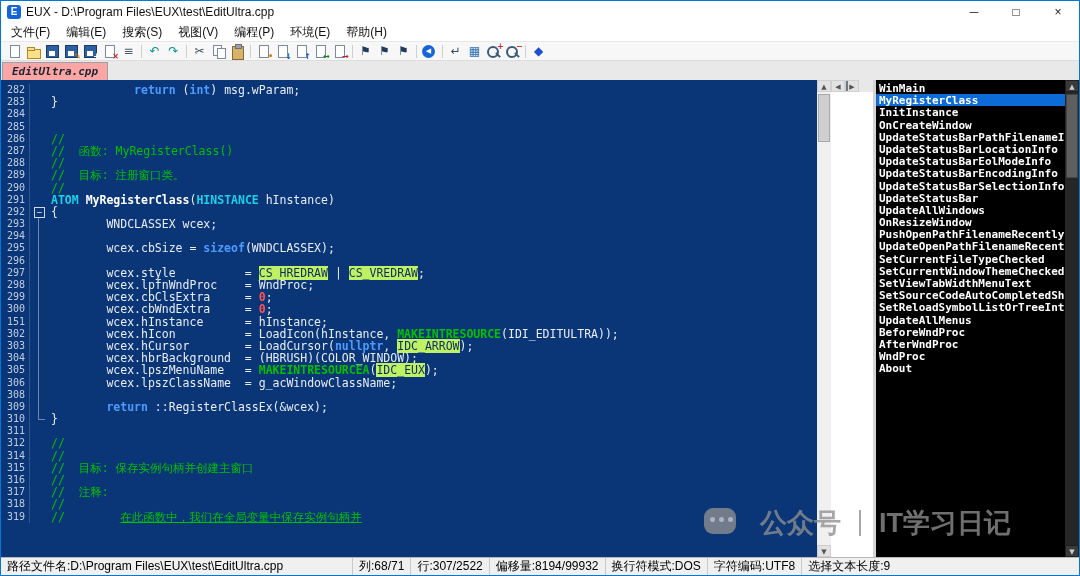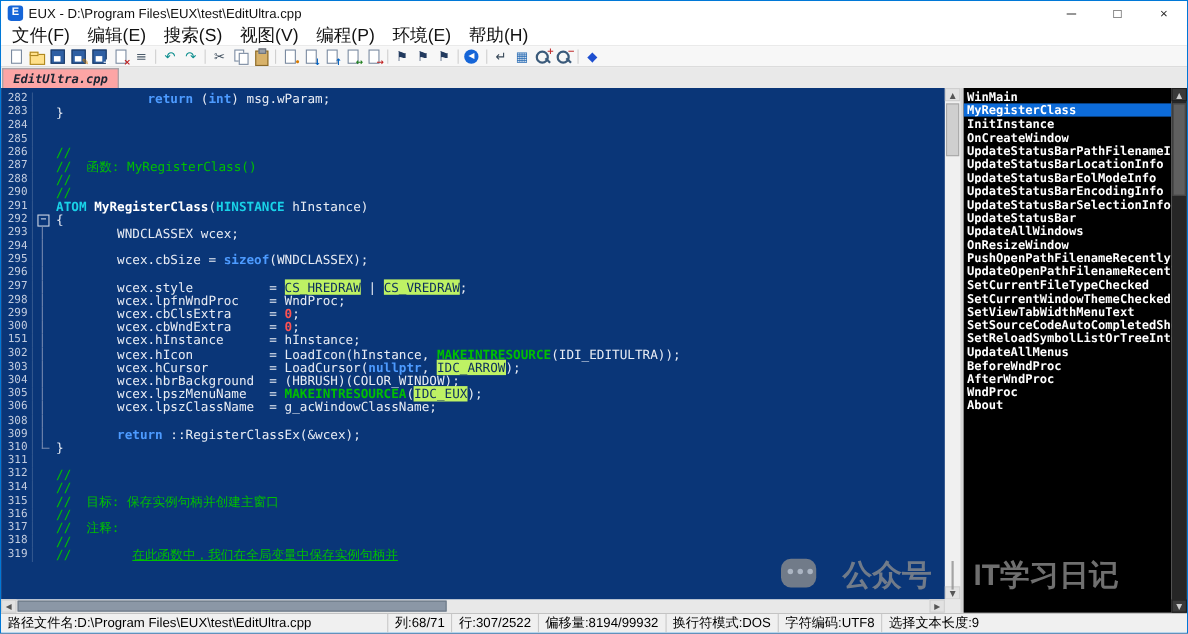--- a/index.html
+++ b/index.html
@@ -8,21 +8,21 @@
 
   
   .titlebar { height:22px; background:#fff; display:flex; align-items:center; padding-left:6px; flex:none; }
   .appicon { width:14px; height:14px; background:#1565d8; border-radius:3px; color:#fff; font:bold 10px/14px "Liberation Sans",sans-serif; text-align:center; margin-right:5px; flex:none; }
   .title { font-size:12px; color:#111; white-space:nowrap; }
   .caps { margin-left:auto; display:flex; height:22px; }
   .cap { width:42px; text-align:center; font-size:12px; line-height:22px; color:#222; }
 
   
   .menubar { height:19px; background:#fff; border-bottom:1px solid #e8e8e8; display:flex; align-items:center; padding-left:2px; flex:none; }
-  .mi { padding:1px 8px; font-size:16px; color:#111; white-space:nowrap; }
+  .mi { padding:1px 8px; font-size:12px; color:#111; white-space:nowrap; }
 
   
   .toolbar { height:19px; background:#f7f7f7; border-bottom:1px solid #dcdcdc; display:flex; align-items:center; padding:0 4px; flex:none; }
   .tb { width:19px; height:17px; display:flex; align-items:center; justify-content:center; border:1px solid transparent; flex:none; }
   .tsep { width:1px; height:13px; background:#cfcfcf; margin:0 3px; flex:none; }
   .gl { display:inline-block; width:17px; height:15px; line-height:15px; text-align:center; font-size:12px; font-family:"DejaVu Sans",sans-serif; }
   .ic { position:relative; display:inline-block; width:17px; height:15px; }
   .ic .acc { position:absolute; right:-1px; bottom:-2px; font-size:8px; font-weight:bold; line-height:8px; font-family:"DejaVu Sans",sans-serif; }
   .ic.pg::before { content:""; position:absolute; left:4px; top:1px; width:8px; height:11px; background:#fff; border:1px solid #7a8aa0; }
   .ic.folder::before { content:""; position:absolute; left:2px; top:5px; width:12px; height:8px; background:#ffe08a; border:1px solid #b08820; }
@@ -38,21 +38,21 @@
   .ic.mag .acc { left:12px; top:-1px; right:auto; bottom:auto; color:#c03030; }
   .ic.circle::before { content:""; position:absolute; left:1px; top:1px; width:13px; height:13px; border-radius:50%; background:#1565d8; }
   .ic.circle .cg { position:absolute; left:0; top:0; width:15px; height:15px; line-height:15px; text-align:center; color:#fff; font-size:7px; font-family:"DejaVu Sans",sans-serif; }
 
   
   .tabbar { height:19px; background:#e9e9e9; display:flex; align-items:flex-end; padding-left:1px; flex:none; }
   .tab { background:#fca5a5; border:1px solid #9aa0a6; border-bottom:none; padding:2px 9px 2px; font:bold italic 11px "DejaVu Sans Mono",monospace; color:#1a2433; }
 
   
   .main { flex:1; display:flex; position:relative; min-height:0; }
-  .edarea { flex:1; display:flex; flex-direction:column; min-width:0; }
+  .edarea { flex:1; display:flex; min-width:0; }
   .edrow { flex:1; display:flex; min-height:0; }
   .editor { flex:1; background:#0a3678; overflow:hidden; padding-top:4px; min-width:0; }
 
   .ln { display:flex; height:12.2px; font:11.5px/12.2px "DejaVu Sans Mono",monospace; }
   .gut { width:28px; flex:none; text-align:right; padding-right:4px; color:#c2ccdf; font-size:10px; }
   .fold { width:20px; flex:none; position:relative; border-left:1px solid rgba(255,255,255,0.16); }
   .fold.m::before { content:"−"; position:absolute; left:4px; top:1px; width:9px; height:9px; border:1px solid #cdd6e4; background:#0a3678; color:#eef3fb; font-size:9px; line-height:9px; text-align:center; }
   .fold.v::before { content:""; position:absolute; left:8px; top:0; width:1px; height:100%; background:#7387ad; }
   .fold.e::before { content:""; position:absolute; left:8px; top:0; width:1px; height:7px; background:#7387ad; }
   .fold.e::after { content:""; position:absolute; left:8px; top:6px; width:7px; height:1px; background:#7387ad; }
@@ -82,21 +82,21 @@
 
   
   .sympanel { width:189px; background:#000; padding-top:2px; overflow:hidden; flex:none; }
   .sym { height:12.2px; line-height:12.2px; padding:0 3px; color:#fff; font:bold 11px "DejaVu Sans Mono",monospace; white-space:nowrap; overflow:hidden; }
   .sym.sel { background:#0d6bd8; }
   .symscroll { width:14px; background:#262626; display:flex; flex-direction:column; flex:none; }
   .strack { flex:1; position:relative; }
   .sthumb { position:absolute; top:2px; left:1px; right:1px; height:84px; background:#5f5f5f; border:1px solid #444; }
 
   
-  .watermark { position:absolute; right:62px; bottom:16px; display:flex; align-items:center; gap:18px; opacity:0.78; z-index:5; pointer-events:none;justify-content:space-between; }
+  .watermark { position:absolute; right:68px; bottom:16px; display:flex; align-items:center; gap:18px; opacity:0.78; z-index:5; pointer-events:none;justify-content:space-between; }
   .wicon { position:relative; width:38px; height:30px; flex:none; }
   .wicon::before { content:""; position:absolute; left:0; top:0; width:32px; height:26px; background:#8f8f8f; border-radius:9px; }
   .wicon::after { content:""; position:absolute; left:6px; top:9px; width:5px; height:5px; border-radius:50%; background:#d9d9d9; box-shadow:9px 0 0 #d9d9d9, 18px 0 0 #d9d9d9; }
   .wt1, .wt2 { color:#8f8f8f; font-size:27px; font-weight:bold; white-space:nowrap; }
   .wdiv { width:2px; height:26px; background:#8f8f8f; }
 
   
   .statusbar { height:18px; background:#f0f0f0; border-top:1px solid #b8b8b8; display:flex; align-items:center; font-size:12px; color:#000; flex:none; }
   .seg { padding:1px 6px; border-right:1px solid #c9c9c9; white-space:nowrap; overflow:hidden; height:100%; line-height:15px; }
   .seg.pathseg { width:352px; flex:none; }
@@ -270,20 +270,25 @@
             </div>
             <div class="ln">
               <span class="gut">287</span>
               <span class="fold"></span>
               <span class="code"><span class="tk-cm">//  函数: MyRegisterClass()</span></span>
             </div>
             <div class="ln">
               <span class="gut">288</span>
               <span class="fold"></span>
               <span class="code"><span class="tk-cm">//</span></span>
+            </div>
+            <div class="ln">
+              <span class="gut">289</span>
+              <span class="fold"></span>
+              <span class="code"><span class="tk-cm">//  目标: 注册窗口类。</span></span>
             </div>
             <div class="ln">
               <span class="gut">290</span>
               <span class="fold"></span>
               <span class="code"><span class="tk-cm">//</span></span>
             </div>
             <div class="ln">
               <span class="gut">291</span>
               <span class="fold"></span>
               <span class="code"><span class="tk-ty">ATOM</span><span class="tk-pl"> </span><span class="tk-fn">MyRegisterClass</span><span class="tk-pl">(</span><span class="tk-ty">HINSTANCE</span><span class="tk-pl"> hInstance)</span></span>

